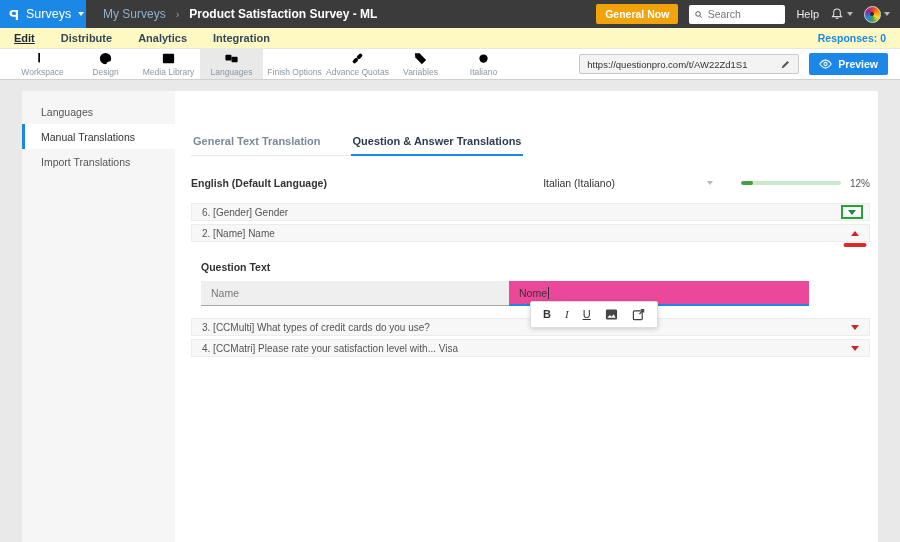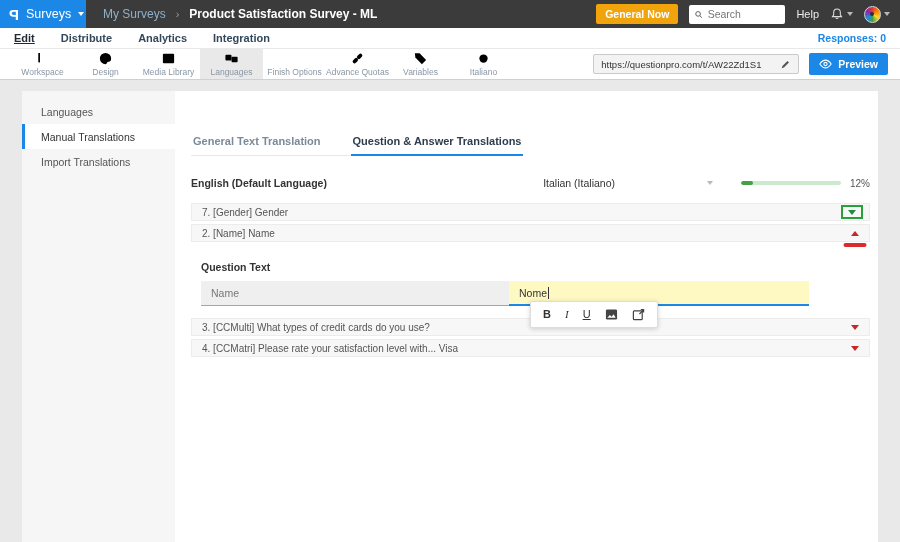--- a/index.html
+++ b/index.html
@@ -23,34 +23,34 @@
     padding:4px 9px; border-radius:2px; cursor:pointer; font-family:inherit; }
   .searchbox { background:#fff; border-radius:2px; height:19px; width:96px; display:flex; align-items:center; padding:0 5px; gap:4px; }
   .searchbox input { border:none; outline:none; width:100%; font-size:10.5px; color:#333; font-family:Liberation Sans, sans-serif; }
   .help-label { font-size:11px; color:#ececec; cursor:pointer; }
   .icon-grp { display:flex; align-items:center; gap:3px; cursor:pointer; }
   .avatar { width:17px; height:17px; border-radius:50%; border:1.5px solid #cfd8dc; position:relative;
     background:conic-gradient(#e53935,#fb8c00,#fdd835,#43a047,#1e88e5,#8e24aa,#e53935); }
   .avatar::after { content:""; position:absolute; left:5px; top:5px; width:4px; height:4px; border-radius:50%; background:#263238; }
 
   
-  .menubar { height:21px; background:#ffffff; display:flex; align-items:center; gap:26px;
+  .menubar { height:21px; background:#fef9c3; display:flex; align-items:center; gap:26px;
     padding:0 14px; border-bottom:1px solid #e8e8e8; }
   .menu-item { font-size:11px; font-weight:700; color:#33475b; cursor:pointer; }
   .menu-item.active { color:#1f2a36; text-decoration:underline; }
   .responses-link { margin-left:auto; color:#1b87e6; font-size:10.5px; font-weight:700; cursor:pointer; }
 
   
   .icon-toolbar { height:31px; background:#fff; border-bottom:1px solid #d0d0d0; display:flex; align-items:stretch; padding-left:11px; }
   .tool-item { width:63px; display:flex; flex-direction:column; align-items:center; justify-content:center; gap:1px; cursor:pointer; }
   .tool-item.active { background:#e9e9e9; }
   .tool-label { font-size:8.5px; color:#8a97a4; white-space:nowrap; }
   .tool-ic { width:15px; height:15px; }
   .toolbar-right { margin-left:auto; display:flex; align-items:center; gap:10px; padding-right:12px; }
-  .url-box { display:flex; align-items:center; background:#f3f3f3; border:1px solid #c9c9c9; border-radius:2px; height:20px; padding:0 7px; gap:7px; }
+  .url-box { display:flex; align-items:center; background:#f3f3f3; border:1px solid #c9c9c9; border-radius:2px; height:20px; padding:0 7px; gap:21px; }
   .url-box input { background:transparent; border:none; outline:none; font-size:9.5px; color:#333; width:172px; font-family:inherit; }
   .preview-btn { background:#1b87e6; color:#fff; font-size:10.5px; font-weight:700; height:22px; padding:0 10px;
     border-radius:2px; display:flex; align-items:center; gap:6px; border:none; cursor:pointer; font-family:inherit; }
 
   
   .page { padding:11px 22px 0; }
   .card { background:#fff; display:flex; min-height:452px; }
   .sidebar { width:153px; background:#f6f6f6; padding-top:8px; flex-shrink:0; }
   .side-item { height:25px; display:flex; align-items:center; padding-left:16px; font-size:10.5px; color:#555;
     border-left:3px solid transparent; cursor:pointer; }
@@ -80,21 +80,21 @@
   .hl-box { border:2px solid #28a03c; padding:3px 5px 2px; display:flex; align-items:center; margin-right:-4px; }
   .collapse-wrap { position:relative; display:flex; align-items:center; }
   .red-bar { position:absolute; top:12px; left:50%; transform:translateX(-50%); width:23px; height:4px;
     background:#d92b2b; border-radius:2px; z-index:3; }
 
   .expand-panel { position:relative; background:#fff; padding:16px 0 10px 10px; margin-bottom:2px; }
   .panel-label { font-size:10.5px; font-weight:700; color:#333; }
   .inputs-row { display:flex; margin-top:8px; }
   .fake-input { height:25px; display:flex; align-items:center; padding:0 10px; font-size:10.5px; cursor:text; }
   .src-input { width:308px; background:#efefef; border-bottom:1px solid #a6a6a6; color:#777; }
-  .dst-input { width:300px; background:#fef9c3; border-bottom:2px solid #1b87e6; color:#333; }
+  .dst-input { width:300px; background:#ec4899; border-bottom:2px solid #1b87e6; color:#333; }
   .text-caret { display:inline-block; width:1px; height:12px; background:#333; margin-left:1px; }
 
   .fmt-toolbar { position:absolute; left:339px; top:56px; background:#fff; border:1px solid #ddd; border-radius:2px;
     box-shadow:0 1px 5px rgba(0,0,0,.18); display:flex; align-items:center; gap:14px; padding:6px 12px; z-index:5; }
   .fmt-btn { font-size:11px; color:#333; cursor:pointer; background:none; border:none; font-family:inherit; line-height:1; }
   .fmt-b { font-weight:700; }
   .fmt-i { font-style:italic; font-family:"Liberation Serif", serif; }
   .fmt-u { text-decoration:underline; }
   .fmt-ic { width:13px; height:13px; display:block; cursor:pointer; }
 </style>
@@ -260,21 +260,21 @@
           <div class="progress-track">
             <div class="progress-fill"></div>
           </div>
           <span class="progress-pct">12%</span>
         </div>
       </div>
 
       <div class="q-list">
 
         <div class="q-row">
-          <span>7. [Gender] Gender</span>
+          <span>6. [Gender] Gender</span>
           <div class="q-caret-wrap">
             <div class="hl-box">
               <span class="tri-down-green"></span>
             </div>
           </div>
         </div>
 
         <div class="q-row">
           <span>2. [Name] Name</span>
           <div class="q-caret-wrap">

